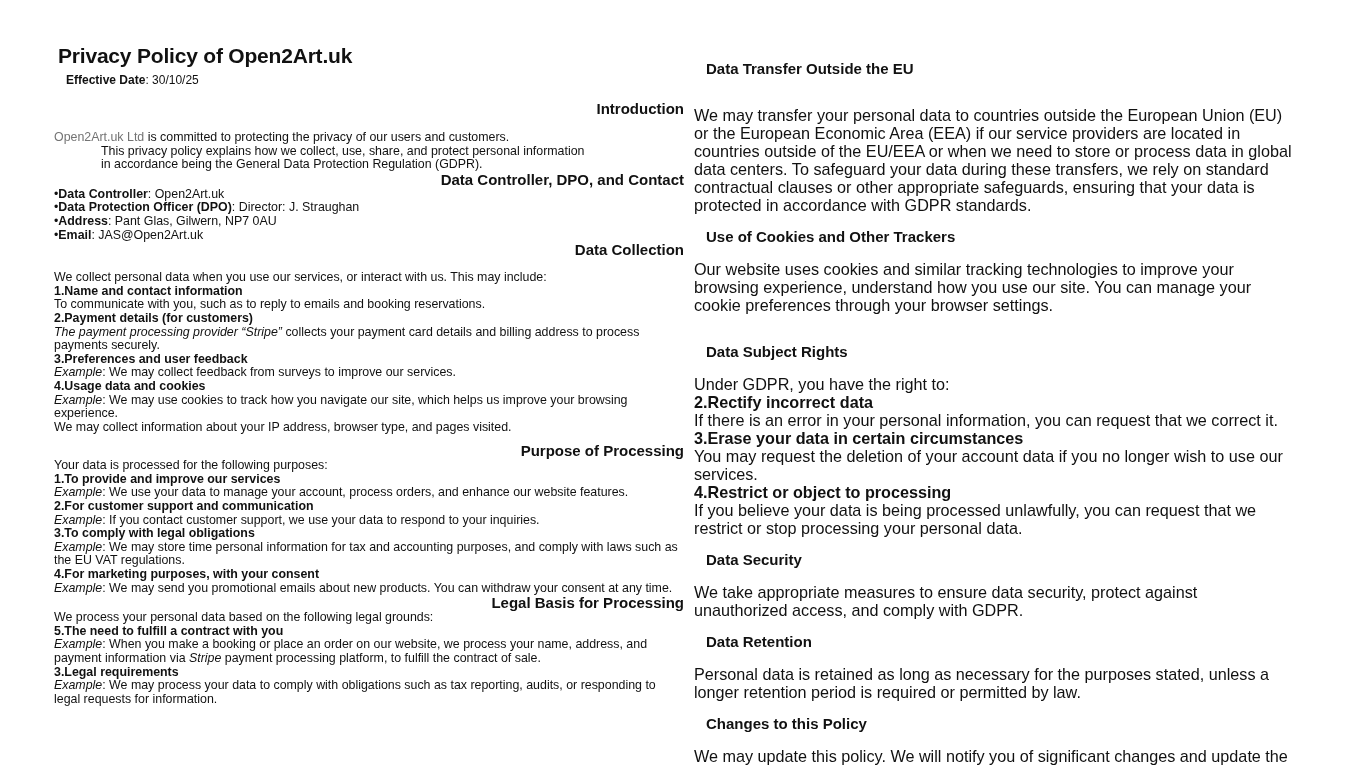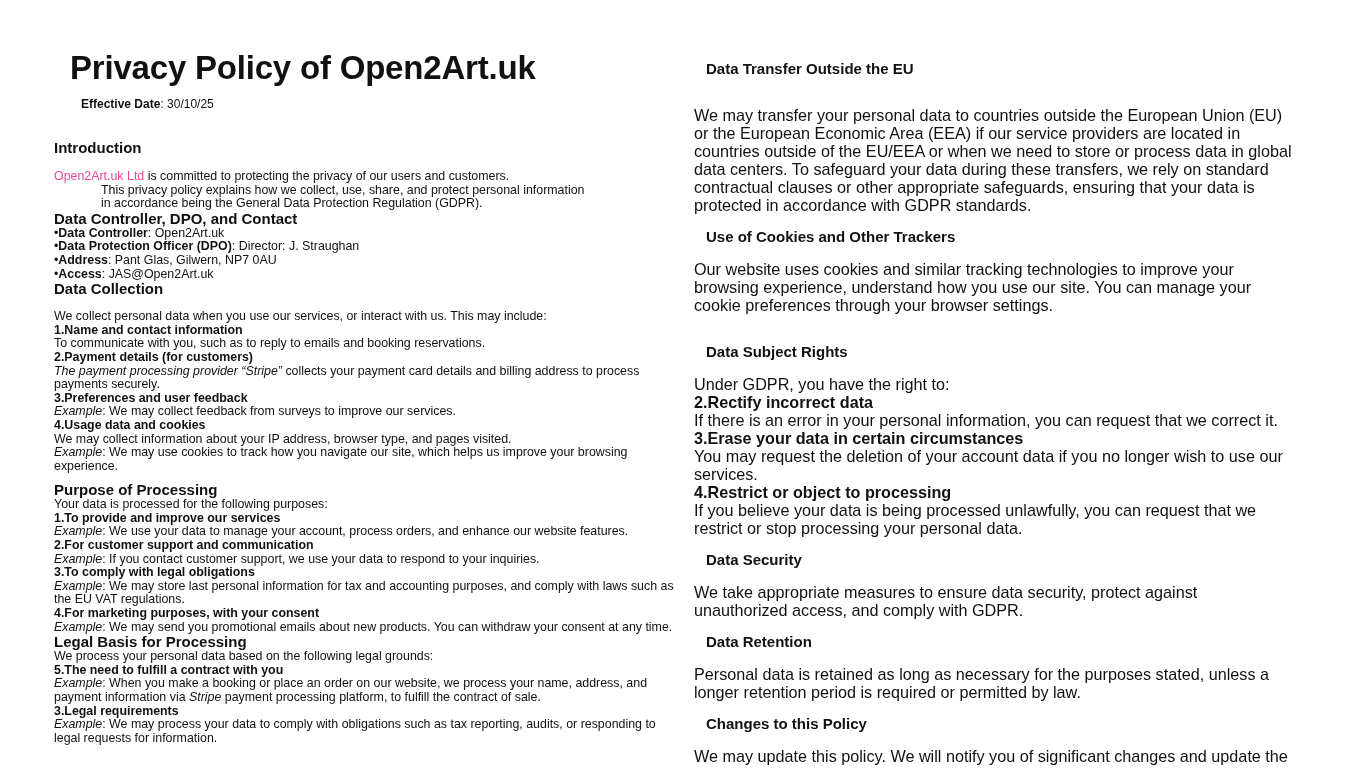--- a/index.html
+++ b/index.html
@@ -1,71 +1,71 @@
 <!DOCTYPE html>
 <html><head>
   <meta charset="utf-8">
   <style>
     html, body { margin: 0; padding: 0; background: #ffffff; }
     body { width: 1366px; height: 768px; position: relative; overflow: hidden; color: #111; }
     .col { position: absolute; }
     #left { left: 54px; top: 38px; width: 630px; font-family: "Liberation Sans", sans-serif; font-size: 12.4px; line-height: 13.6px; }
     #right { left: 694px; top: 46px; width: 600px; font-family: "Liberation Sans", sans-serif; font-size: 16.2px; line-height: 18px; }
-    .h-title { font-family: "Liberation Sans", sans-serif; font-weight: bold; font-size: 33px; line-height: 28px; margin: 16px; letter-spacing: -0.2px; }
-    .eff { font-size: 12px; line-height: 13px; margin: 16px; padding-left: 11px; }
-    .h-sec { font-family: "Liberation Sans", sans-serif; font-weight: bold; font-size: 15px; line-height: 16px; margin: 0; }
+    .h-title { font-family: "Liberation Sans", sans-serif; font-weight: bold; font-size: 21px; line-height: 28px; margin: 4px; letter-spacing: -0.2px; }
+    .eff { font-size: 12px; line-height: 13px; margin: 1px; padding-left: 11px; }
+    .h-sec { font-family: "Liberation Sans", sans-serif; font-weight: bold; font-size: 15px; line-height: 16px; margin: 0; text-align: right; }
     .h-sec-r { font-family: "Liberation Sans", sans-serif; font-weight: bold; font-size: 15px; line-height: 22px; margin: 12px; }
     p { margin: 0; }
     .b { font-weight: bold; }
     .i { font-style: italic; }
-    .link { color: #ec4899; }
+    .link { color: #737373; }
     .ind { padding-left: 3px; margin-left: 44px; }
   </style>
 </head>
 <body>
 
 <div id="left" class="col">
   <h1 class="h-title">Privacy Policy of Open2Art.uk</h1>
   <p class="eff"><span class="b">Effective Date</span><span>: 30/10/25</span></p>
 
   <div style="height:13px"></div>
   <h2 class="h-sec">Introduction</h2>
   <div style="height:14px"></div>
   <p><a class="link">Open2Art.uk Ltd</a><span> is committed to protecting the privacy of our users and customers.</span></p>
   <p class="ind">This privacy policy explains how we collect, use, share, and protect personal information</p>
   <p class="ind">in accordance being the General Data Protection Regulation (GDPR).</p>
 
   <h2 class="h-sec">Data Controller, DPO, and Contact</h2>
   <p><span>•</span><span class="b">Data Controller</span><span>: Open2Art.uk</span></p>
   <p><span>•</span><span class="b">Data Protection Officer (DPO)</span><span>: Director:  J. Straughan</span></p>
   <p><span>•</span><span class="b">Address</span><span>: Pant Glas, Gilwern, NP7 0AU</span></p>
-  <p><span>•</span><span class="b">Access</span><span>: JAS@Open2Art.uk</span></p>
+  <p><span>•</span><span class="b">Email</span><span>: JAS@Open2Art.uk</span></p>
 
   <h2 class="h-sec">Data Collection</h2>
   <div style="height:13px"></div>
   <p>We collect personal data when you use our services, or interact with us. This may include:</p>
   <p class="b">1.Name and contact information</p>
   <p>To communicate with you, such as to reply to emails and booking reservations.</p>
   <p class="b">2.Payment details (for customers)</p>
   <p><span class="i">The payment processing provider “Stripe”</span><span> collects your payment card details and billing address to process payments securely.</span></p>
   <p class="b">3.Preferences and user feedback</p>
   <p><span class="i">Example</span><span>: We may collect feedback from surveys to improve our services.</span></p>
   <p class="b">4.Usage data and cookies</p>
+  <p><span class="i">Example</span><span>: We may use cookies to track how you navigate our site, which helps us improve your browsing experience.</span></p>
   <p>We may collect information about your IP address, browser type, and pages visited.</p>
-  <p><span class="i">Example</span><span>: We may use cookies to track how you navigate our site, which helps us improve your browsing experience.</span></p>
 
   <div style="height:9px"></div>
   <h2 class="h-sec">Purpose of Processing</h2>
   <p>Your data is processed for the following purposes:</p>
   <p class="b">1.To provide and improve our services</p>
   <p><span class="i">Example</span><span>: We use your data to manage your account, process orders, and enhance our website features.</span></p>
   <p class="b">2.For customer support and communication</p>
   <p><span class="i">Example</span><span>: If you contact customer support, we use your data to respond to your inquiries.</span></p>
   <p class="b">3.To comply with legal obligations</p>
-  <p><span class="i">Example</span><span>: We may store last personal information for tax and accounting purposes, and comply with laws such as the EU VAT regulations.</span></p>
+  <p><span class="i">Example</span><span>: We may store time personal information for tax and accounting purposes, and comply with laws such as the EU VAT regulations.</span></p>
   <p class="b">4.For marketing purposes, with your consent</p>
   <p><span class="i">Example</span><span>: We may send you promotional emails about new products. You can withdraw your consent at any time.</span></p>
 
   <h2 class="h-sec">Legal Basis for Processing</h2>
   <p>We process your personal data based on the following legal grounds:</p>
   <p class="b">5.The need to fulfill a contract with you</p>
   <p><span class="i">Example</span><span>: When you make a booking or place an order on our website, we process your name, address, and payment information via </span><span class="i">Stripe</span><span> payment processing platform, to fulfill the contract of sale.</span></p>
   <p class="b">3.Legal requirements</p>
   <p><span class="i">Example</span><span>: We may process your data to comply with obligations such as tax reporting, audits, or responding to legal requests for information.</span></p>
 </div>

